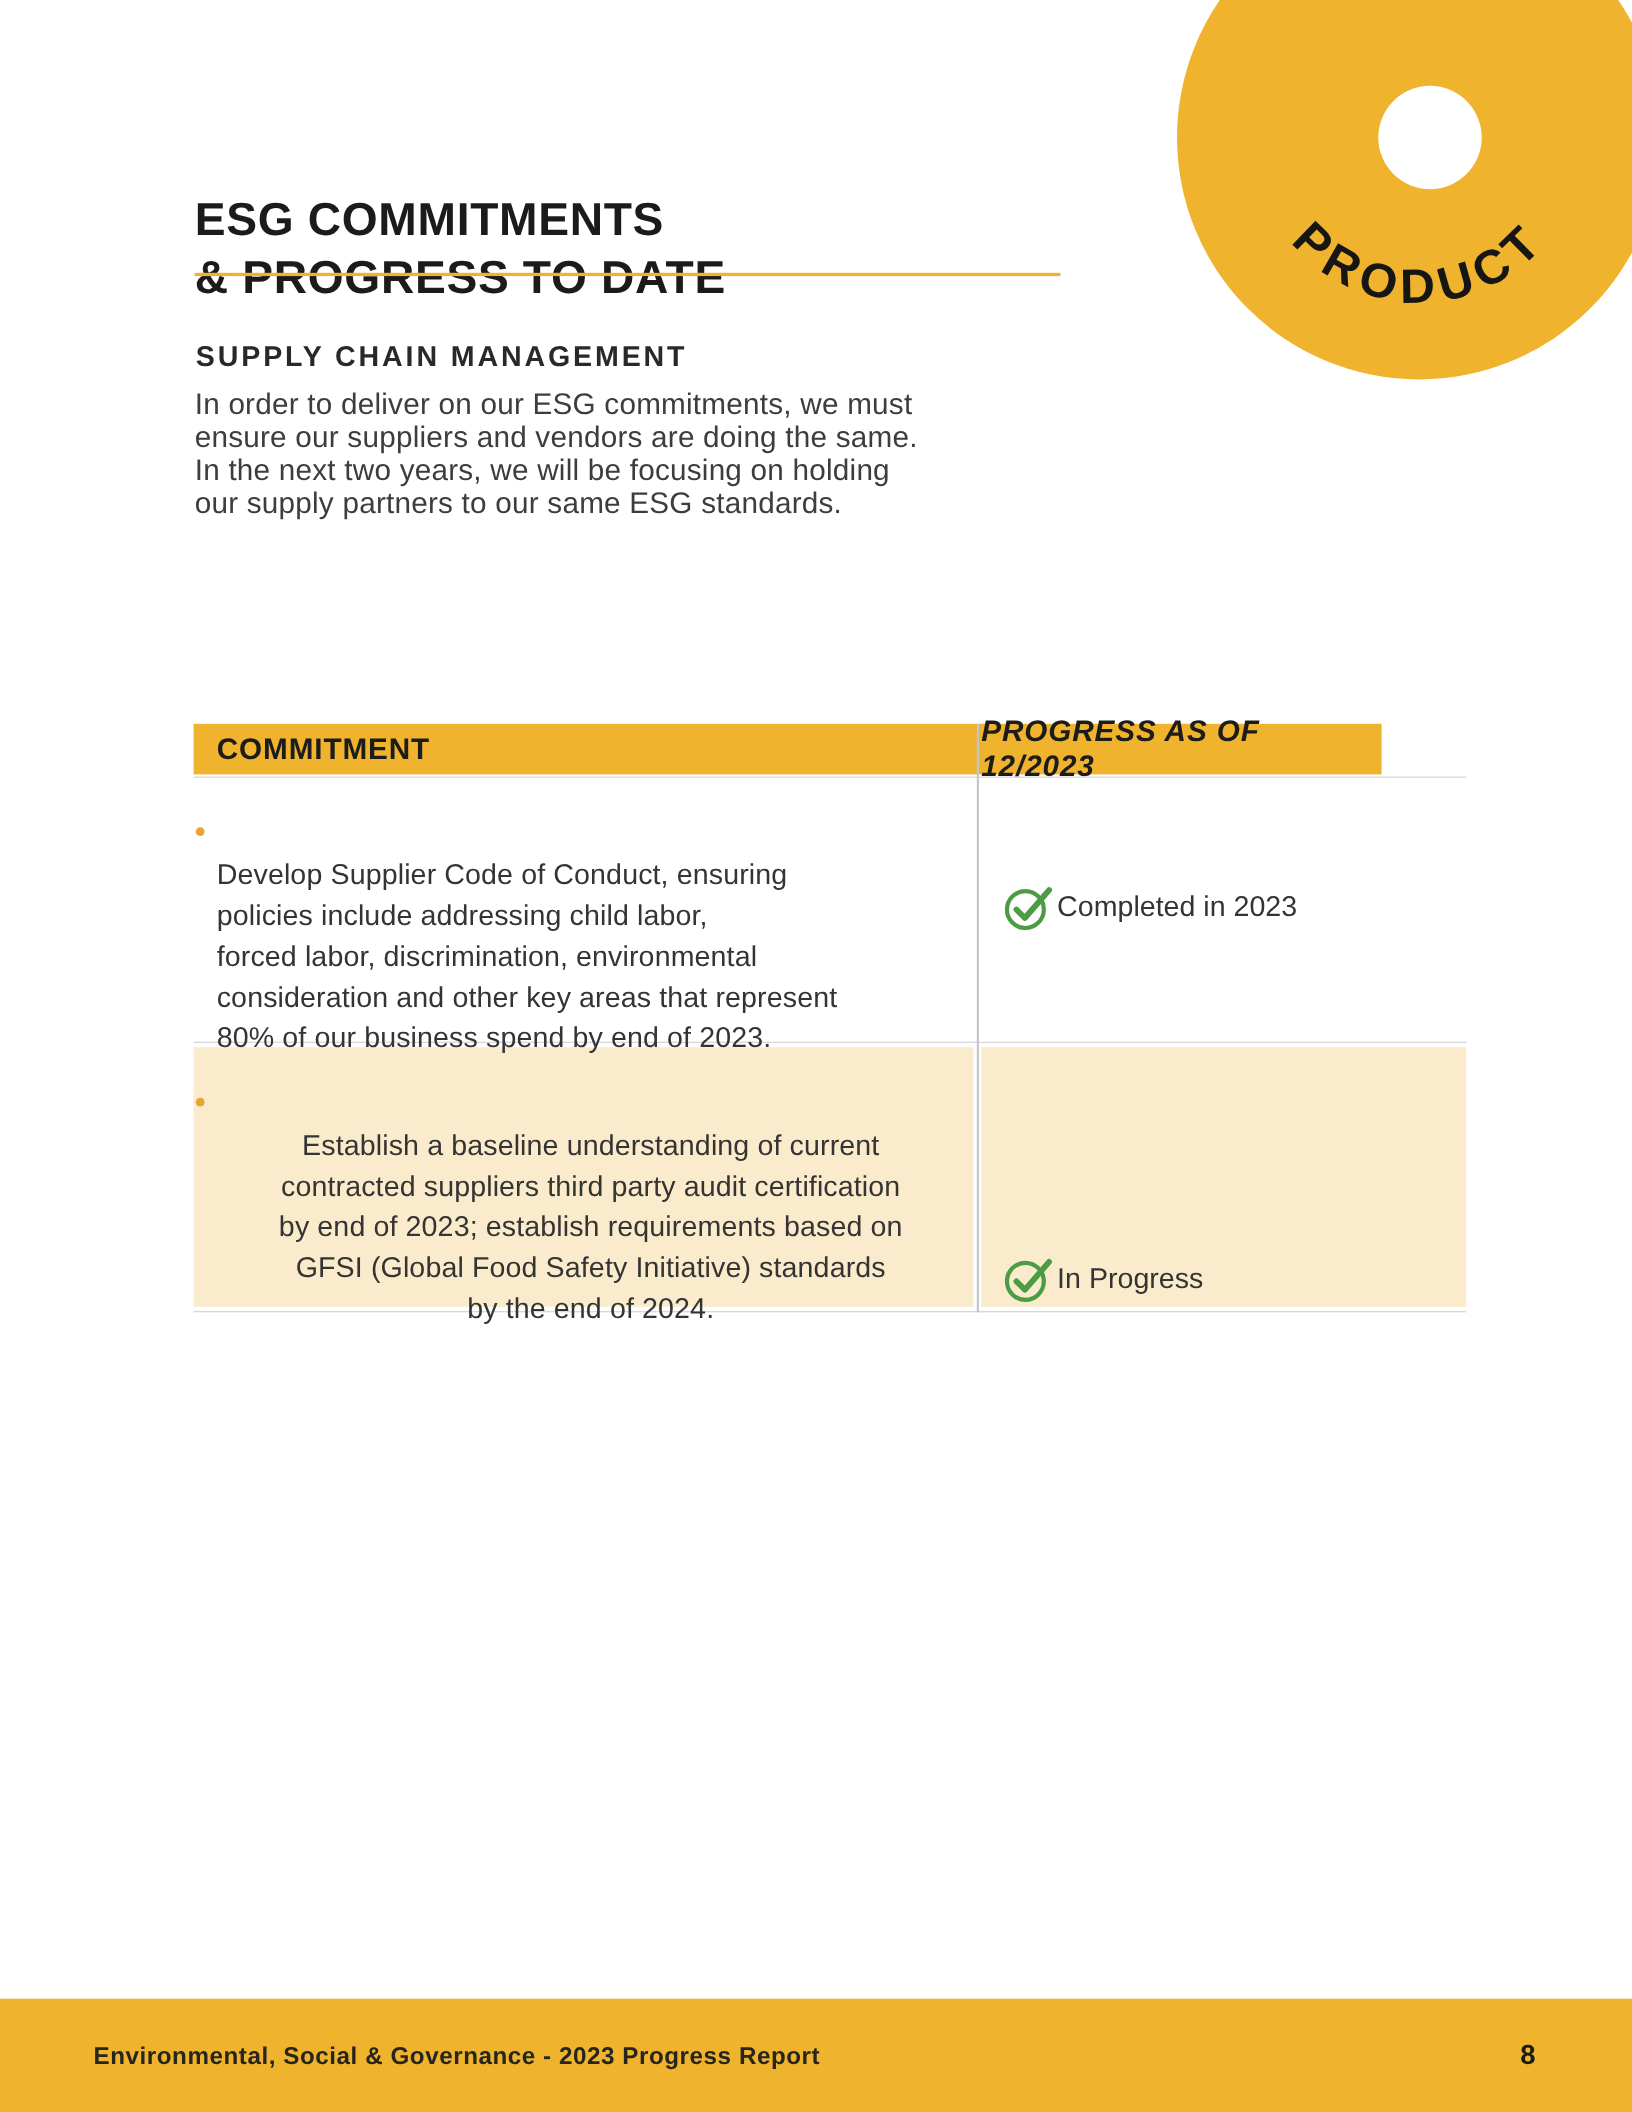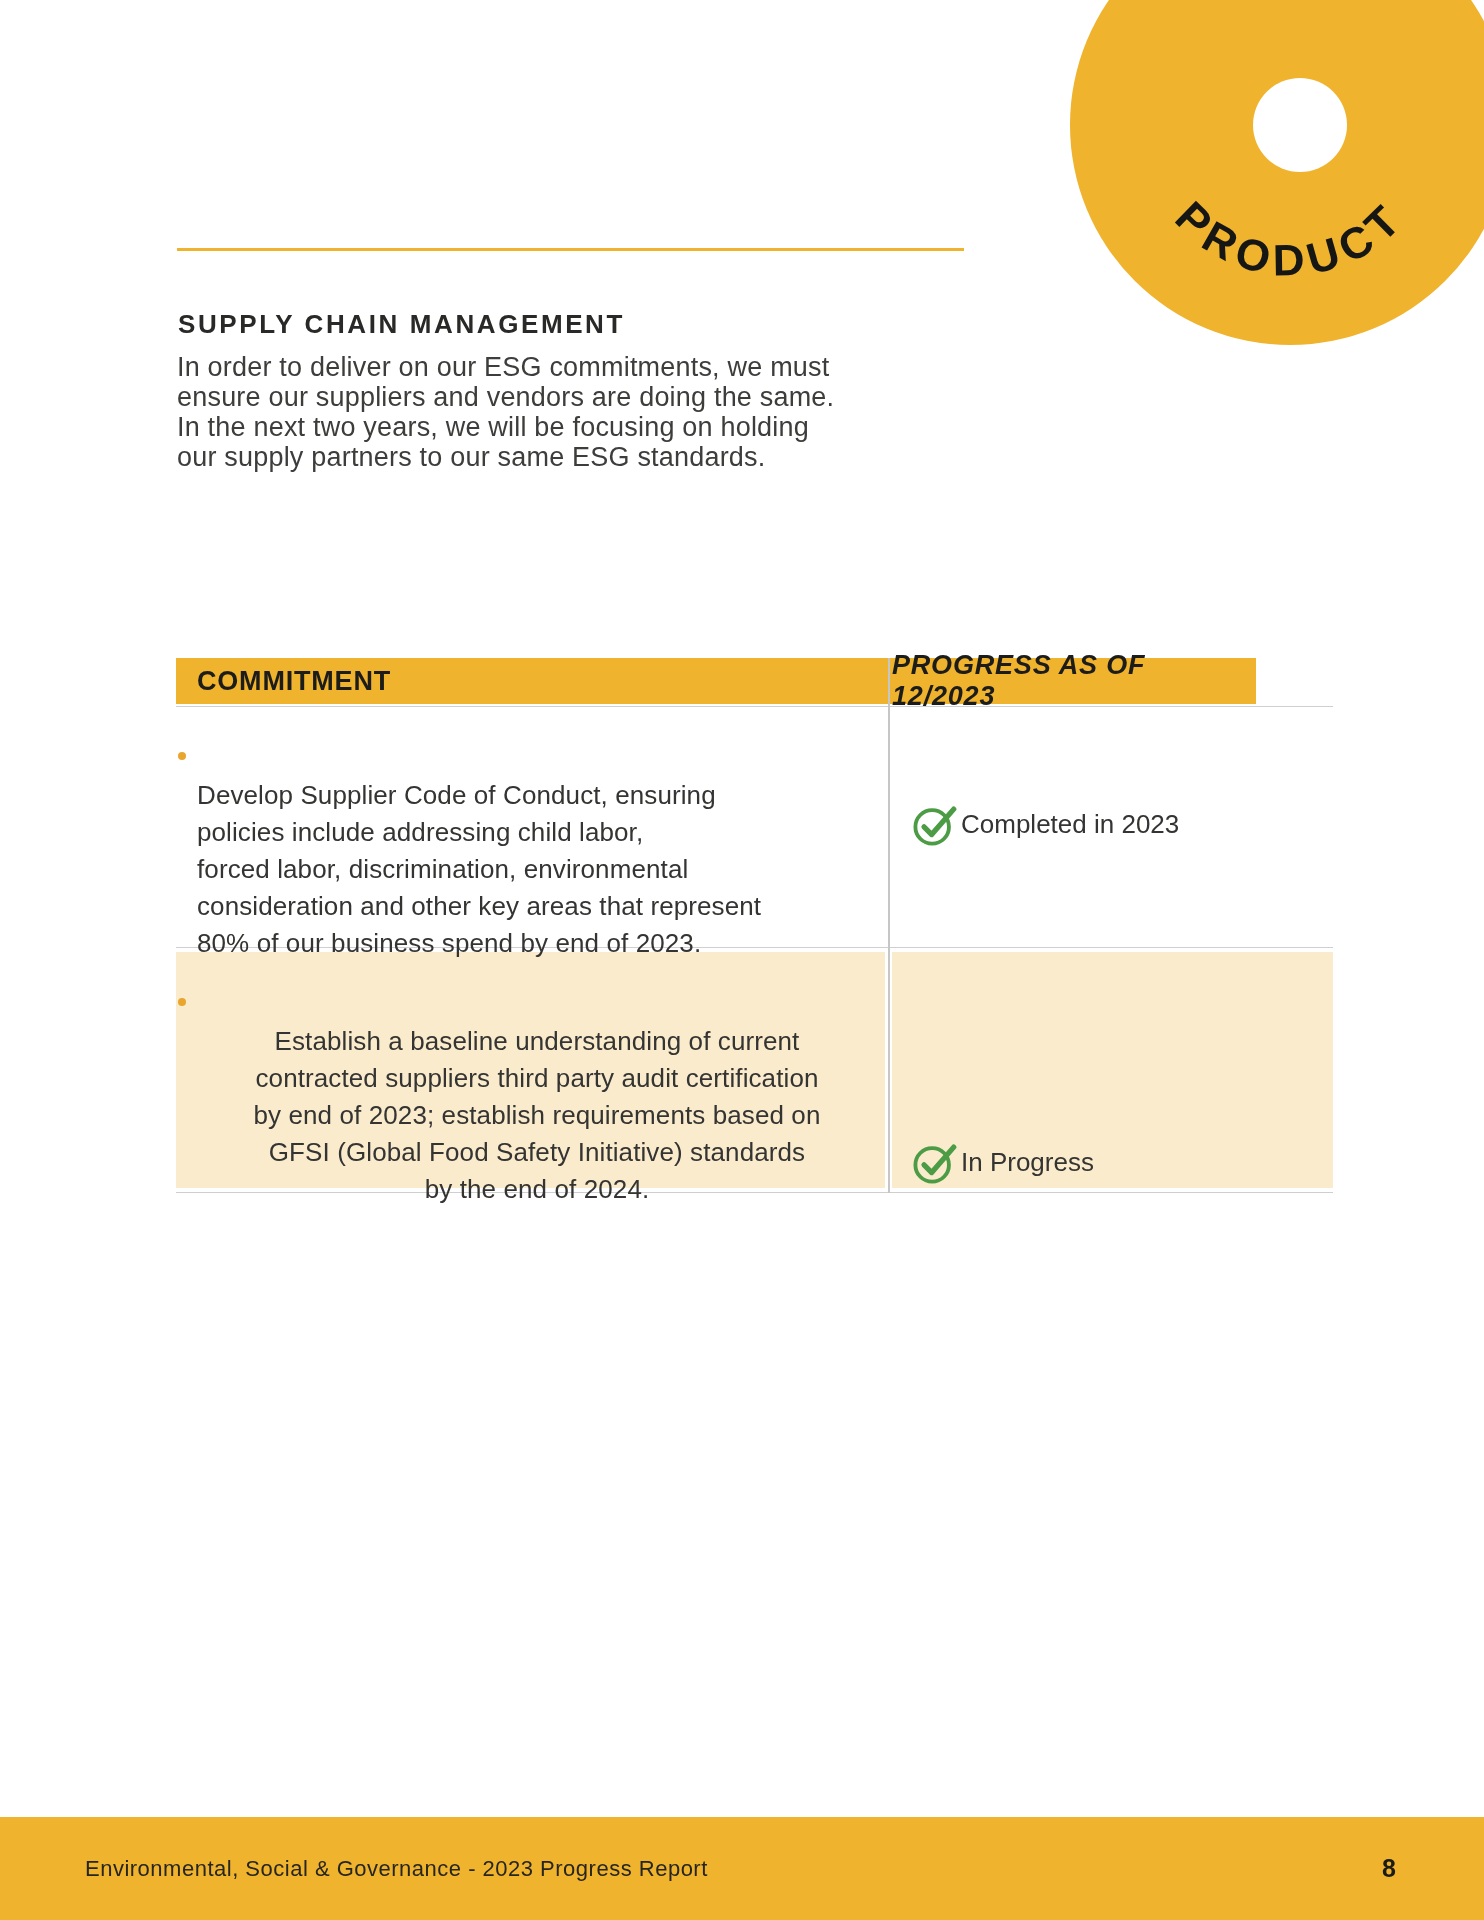--- a/index.html
+++ b/index.html
@@ -77,21 +77,21 @@
   .status-row2{top:1139px;}
   .check-icon{width:46px;height:46px;flex:0 0 auto;display:block;}
 
   
   .footer{
     position:absolute;left:0;top:1817px;width:1484px;height:103px;
     background:#F0B32E;
   }
   .footer-text{
     position:absolute;left:85px;top:0;height:103px;display:flex;align-items:center;
-    font-size:22px;color:#26261f;letter-spacing:0.5px;
+    font-size:22px;color:#26261f;letter-spacing:0.5px;font-weight:bold;
   }
   .footer-page{
     position:absolute;right:88px;top:0;height:103px;display:flex;align-items:center;
     font-size:25px;font-weight:700;color:#1b1b19;
   }
 </style>
 </head>
 <body>
 
 <div class="page">
@@ -100,20 +100,22 @@
     <defs>
       <path id="badgeArc" d="M 136 200 A 150 150 0 0 0 396 200"></path>
     </defs>
     <circle cx="266" cy="125" r="220" fill="#F0B32E"></circle>
     <circle cx="276" cy="125" r="47" fill="#ffffff"></circle>
     <text font-family="Liberation Sans, sans-serif" font-size="44" font-weight="bold" letter-spacing="7" fill="#161614">
       <textPath href="#badgeArc" startOffset="50%" text-anchor="middle">PRODUCT</textPath>
     </text>
   </svg>
 
+  <h1 class="title pre">ESG COMMITMENTS
+&amp; PROGRESS TO DATE</h1>
   <div class="title-rule"></div>
 
   <div class="section-heading">SUPPLY CHAIN MANAGEMENT</div>
   <div class="intro pre">In order to deliver on our ESG commitments, we must
 ensure our suppliers and vendors are doing the same.
 In the next two years, we will be focusing on holding
 our supply partners to our same ESG standards.</div>
 
   <div class="th th-commitment">
     <span>COMMITMENT</span>

